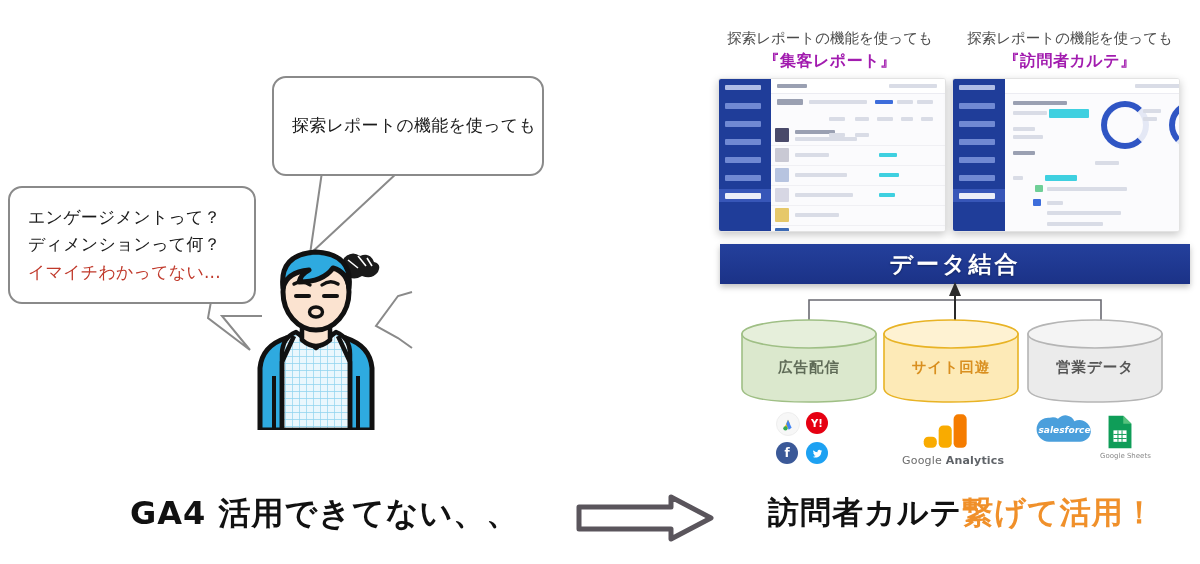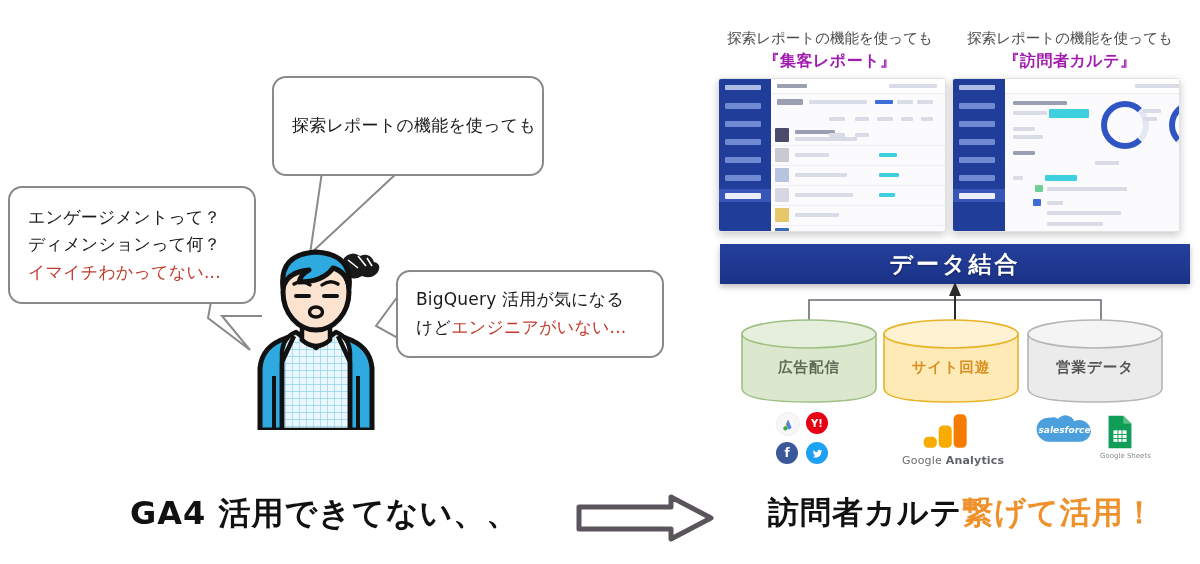--- a/index.html
+++ b/index.html
@@ -141,24 +141,20 @@
   </svg>
   <div class="bubble" id="bubble-dimension">
     <div class="line">エンゲージメントって？</div>
     <div class="line">ディメンションって何？</div>
     <div class="line accent">イマイチわかってない...</div>
   </div>
 
   <svg class="tail" style="left:372px;top:286px;width:44px;height:70px;" viewBox="0 0 44 70">
     <polyline points="40,6 26,10 4,40 26,52 40,62" fill="#fff" stroke="#8a8a8a" stroke-width="2"></polyline>
   </svg>
-  <div class="bubble" id="bubble-bigquery">
-    <div class="line">BigQuery 活用が気になる</div>
-    <div class="line"><span>けど</span><span class="accent">エンジニアがいない...</span></div>
-  </div>
 
   <svg id="person" viewBox="0 0 160 186">
 
     <path d="M108 14 q8 -8 16 -2 q10 -4 14 6 q8 2 4 10 q-6 8 -16 4 q-10 6 -16 -2 q-8 -2 -2 -16 z" fill="#1a1a1a"></path>
     <path d="M112 16 l10 8 M122 12 l8 10 M131 14 l5 8" stroke="#fff" stroke-width="1.6" fill="none"></path>
 
     <path d="M24 186 L24 124 q2 -22 26 -30 l30 -8 l30 8 q24 8 26 30 L136 186 Z" fill="#2eaae0" stroke="#111" stroke-width="5" stroke-linejoin="round"></path>
 
     <defs>
       <pattern id="check" width="7" height="7" patternUnits="userSpaceOnUse">

